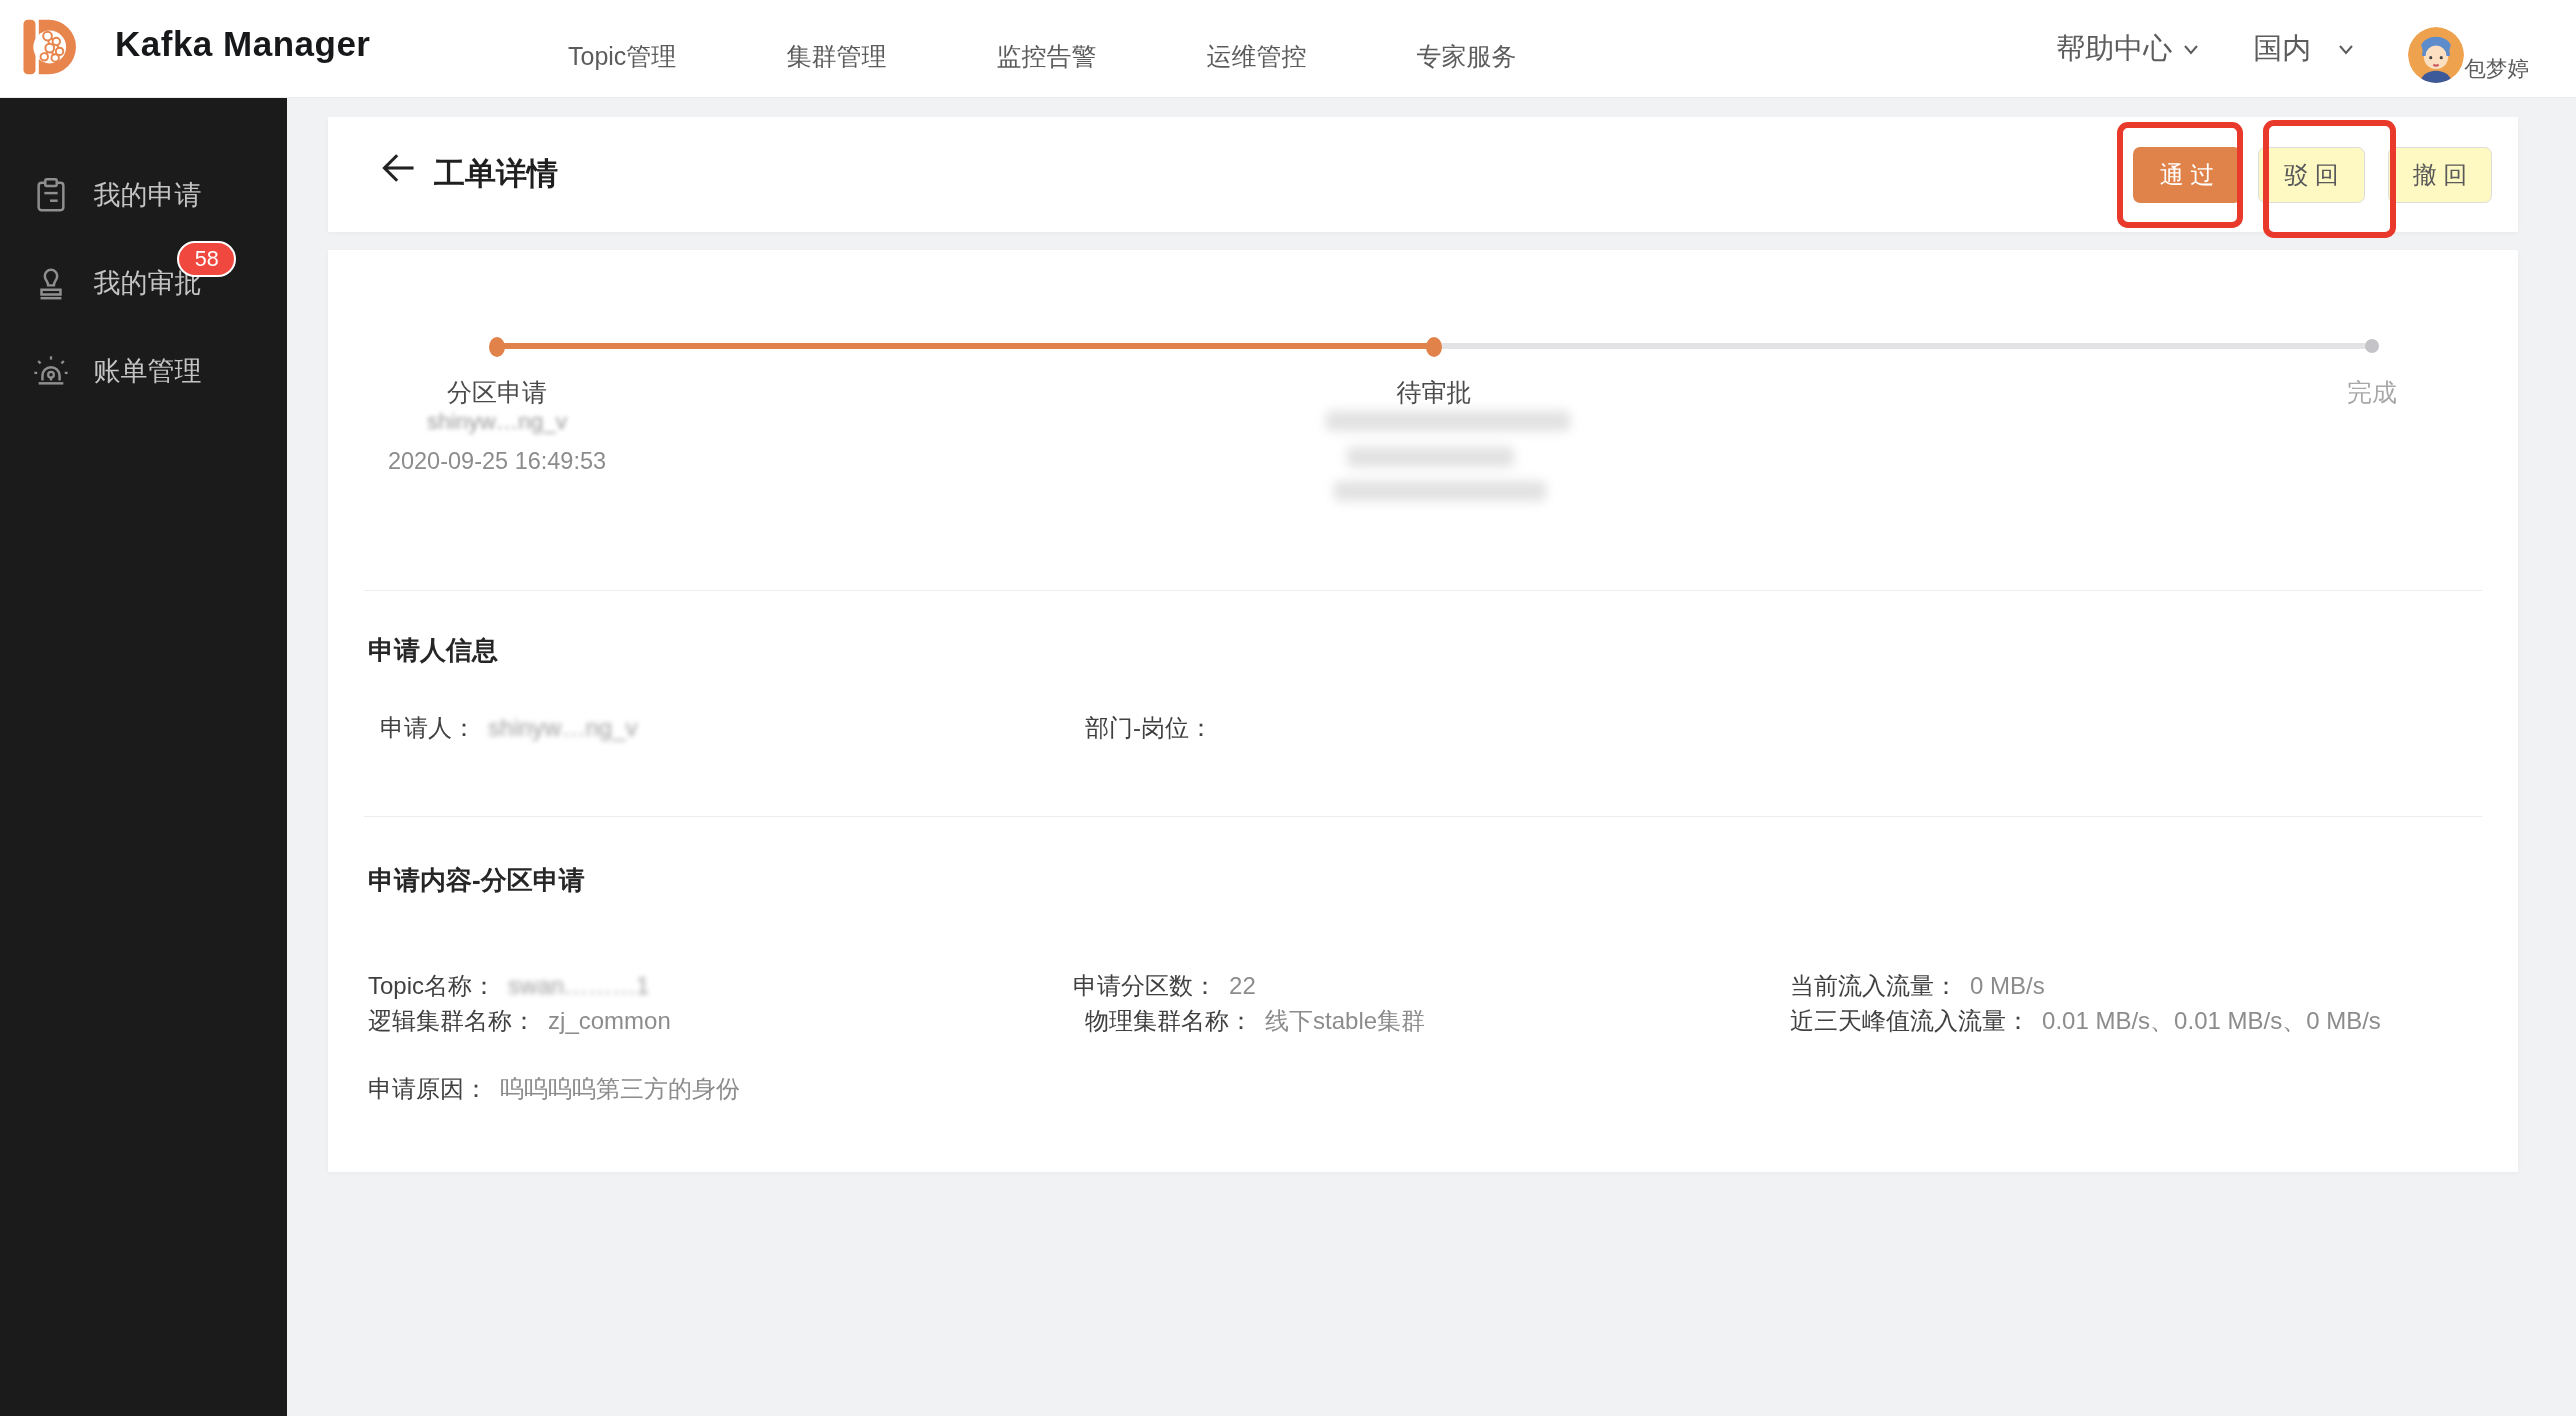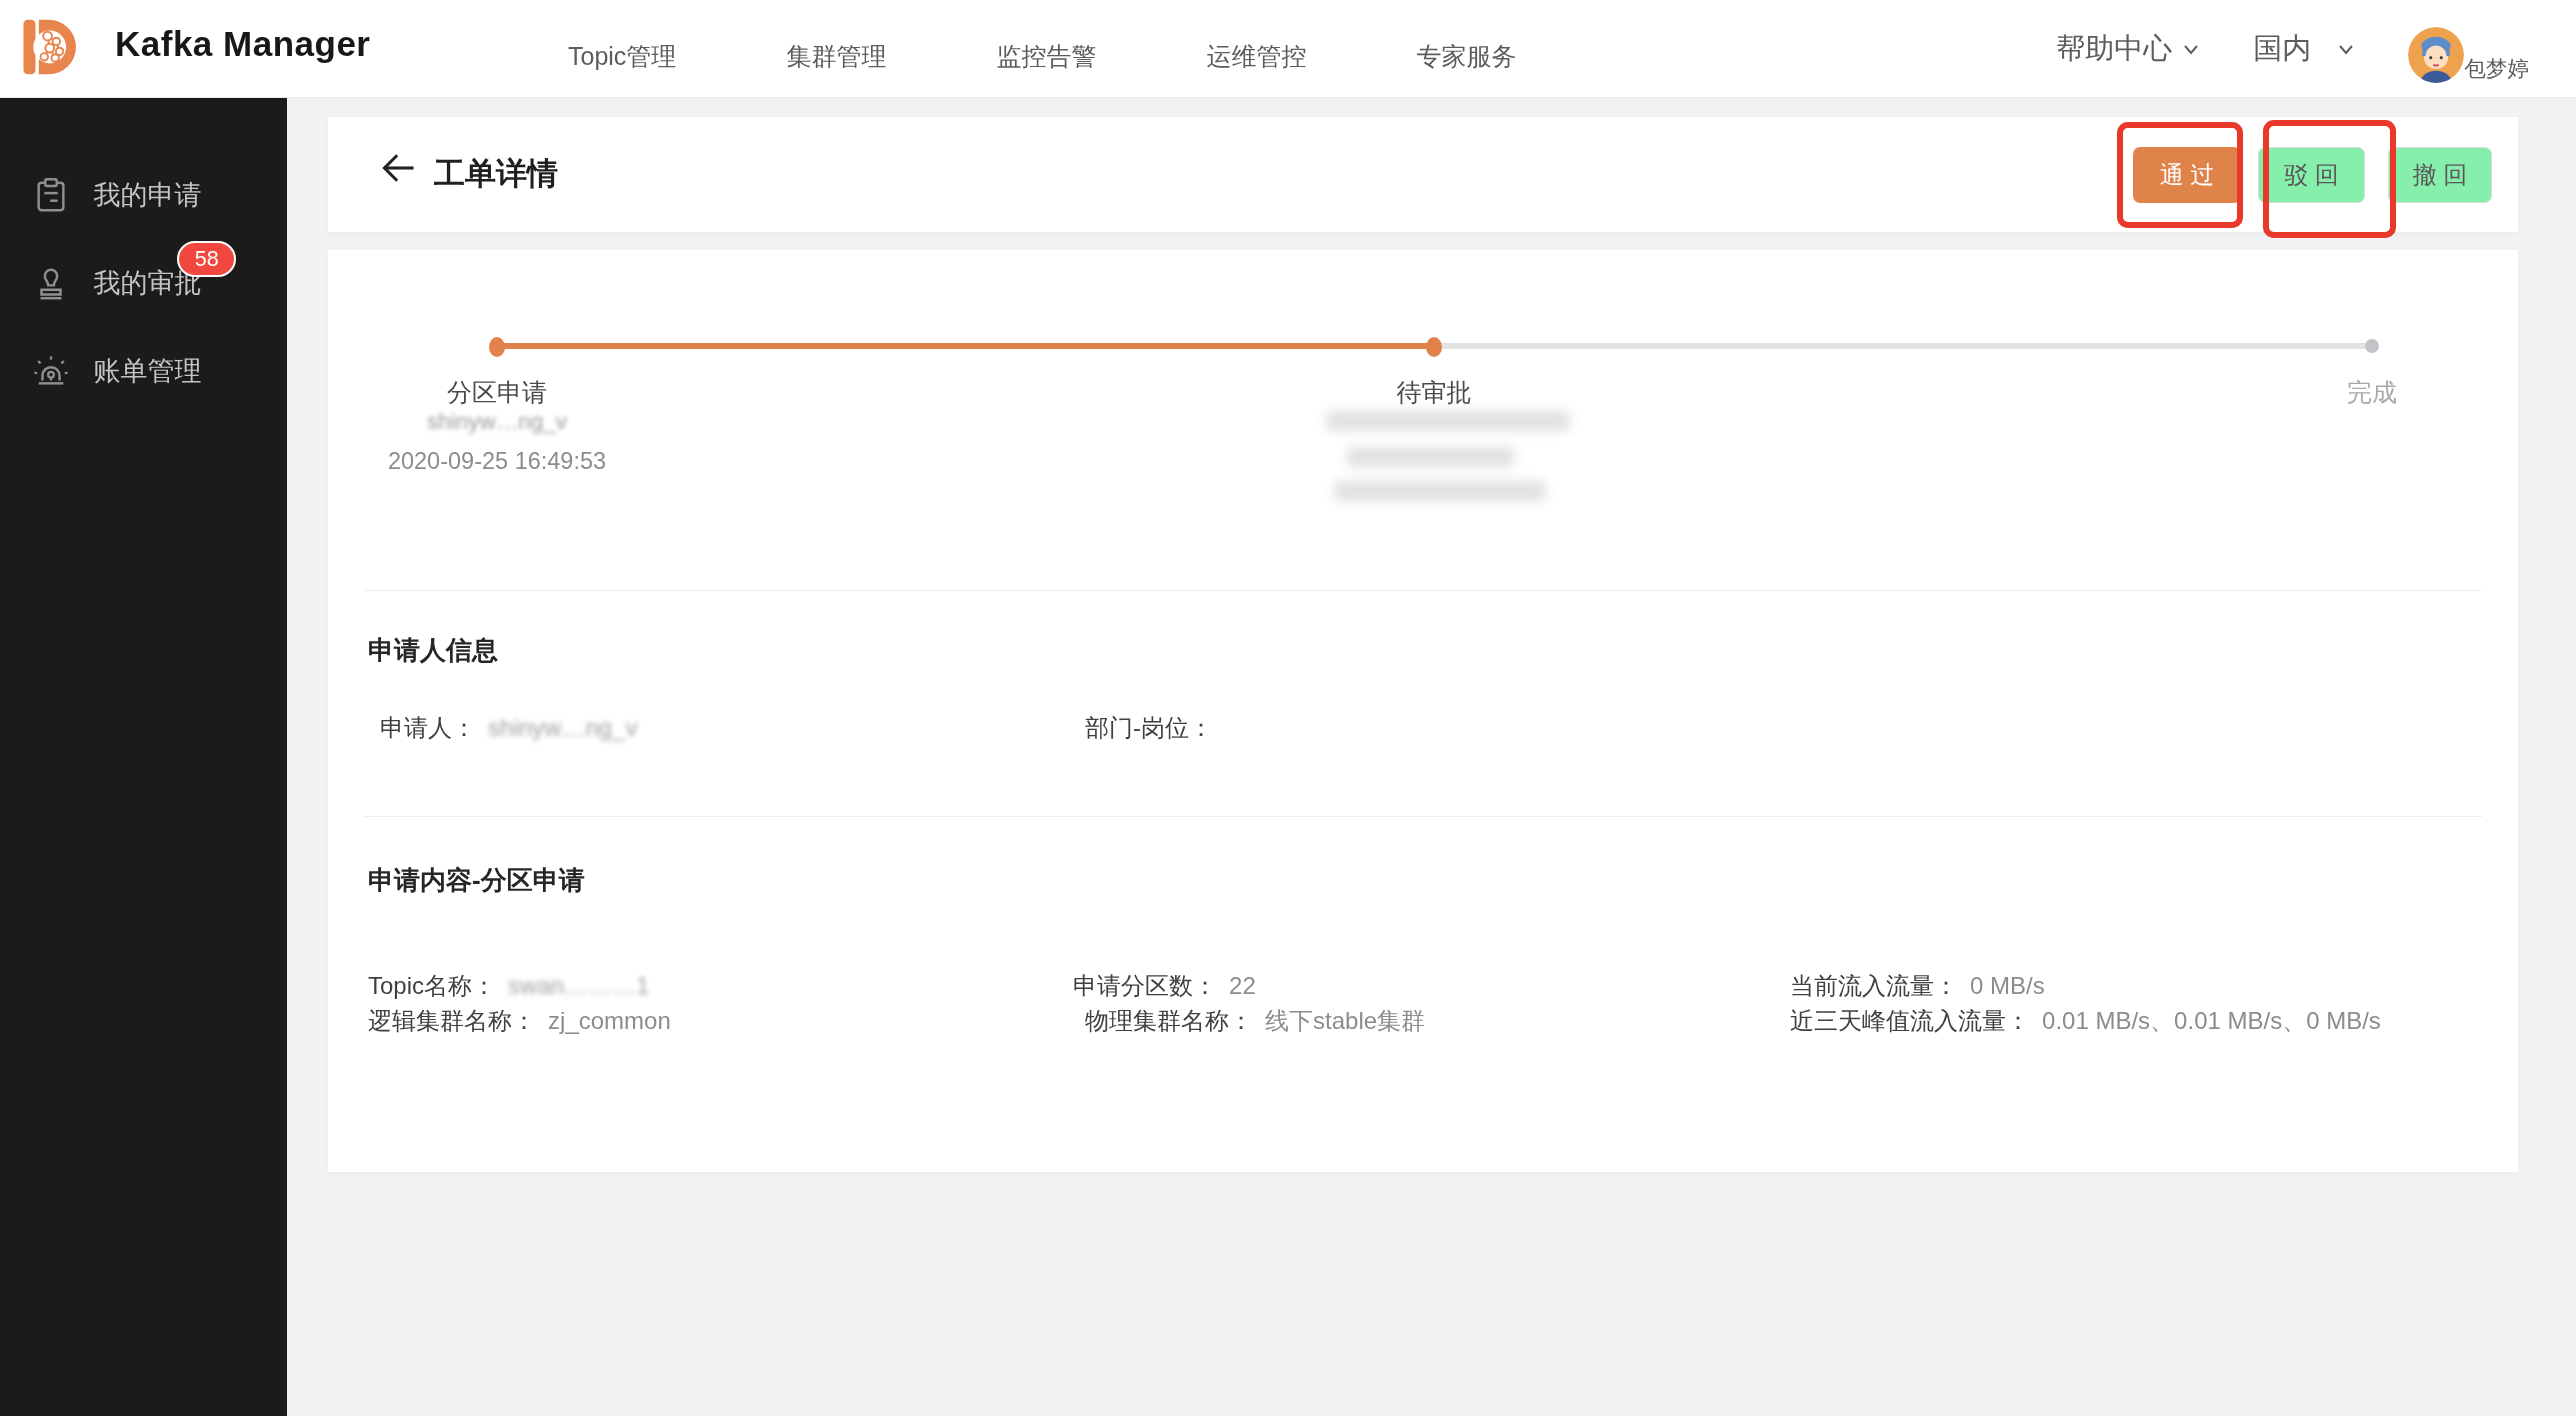--- a/index.html
+++ b/index.html
@@ -42,21 +42,21 @@
     position:absolute;left:41px;top:20px;width:2190px;height:115px;background:#ffffff;
     box-shadow:0 1.8px 5.4px rgba(0,0,0,.04);
   }
   .back{position:absolute;left:51px;top:31px;width:40px;height:40px;cursor:pointer;}
   .page-title{position:absolute;left:106px;top:36px;font-size:31px;font-weight:bold;color:#1f1f1f;}
   .btn{
     position:absolute;top:30px;height:56px;border-radius:7.2px;box-sizing:border-box;
     font-size:24px;display:flex;align-items:center;justify-content:center;cursor:pointer;white-space:nowrap;
   }
   .btn-approve{left:1805px;width:108px;background:#e0834b;color:#ffffff;border:none;}
-  .btn-plain{background:#86efac;border:1.8px solid #dcdcdc;color:#595959;}
+  .btn-plain{background:#fef9c3;border:1.8px solid #dcdcdc;color:#595959;}
   .btn-reject{left:1930px;width:107px;}
   .btn-withdraw{left:2060px;width:104px;}
   .anno{
     position:absolute;border:6.3px solid #e8392b;border-radius:10.8px;background:transparent;
     pointer-events:none;z-index:30;
   }
   .anno-approve{left:1789px;top:5.4px;width:114px;height:94px;}
   .anno-reject{left:1935px;top:2.7px;width:121px;height:106px;}
   .content-card{
     position:absolute;left:41px;top:153px;width:2190px;height:922px;background:#ffffff;
@@ -274,16 +274,22 @@
       <div class="cell c1">
         <span class="flabel">物理集群名称：</span>
         <span class="fvalue">线下stable集群</span>
       </div>
       <div class="cell c3">
         <span class="flabel">近三天峰值流入流量：</span>
         <span class="fvalue">0.01 MB/s、0.01 MB/s、0 MB/s</span>
       </div>
     </div>
 
+    <div class="frow row-b3">
+      <div class="cell c1">
+        <span class="flabel">申请原因：</span>
+        <span class="fvalue">呜呜呜呜第三方的身份</span>
+      </div>
+    </div>
 
   </div>
 </div>
 
 
 </body></html>

